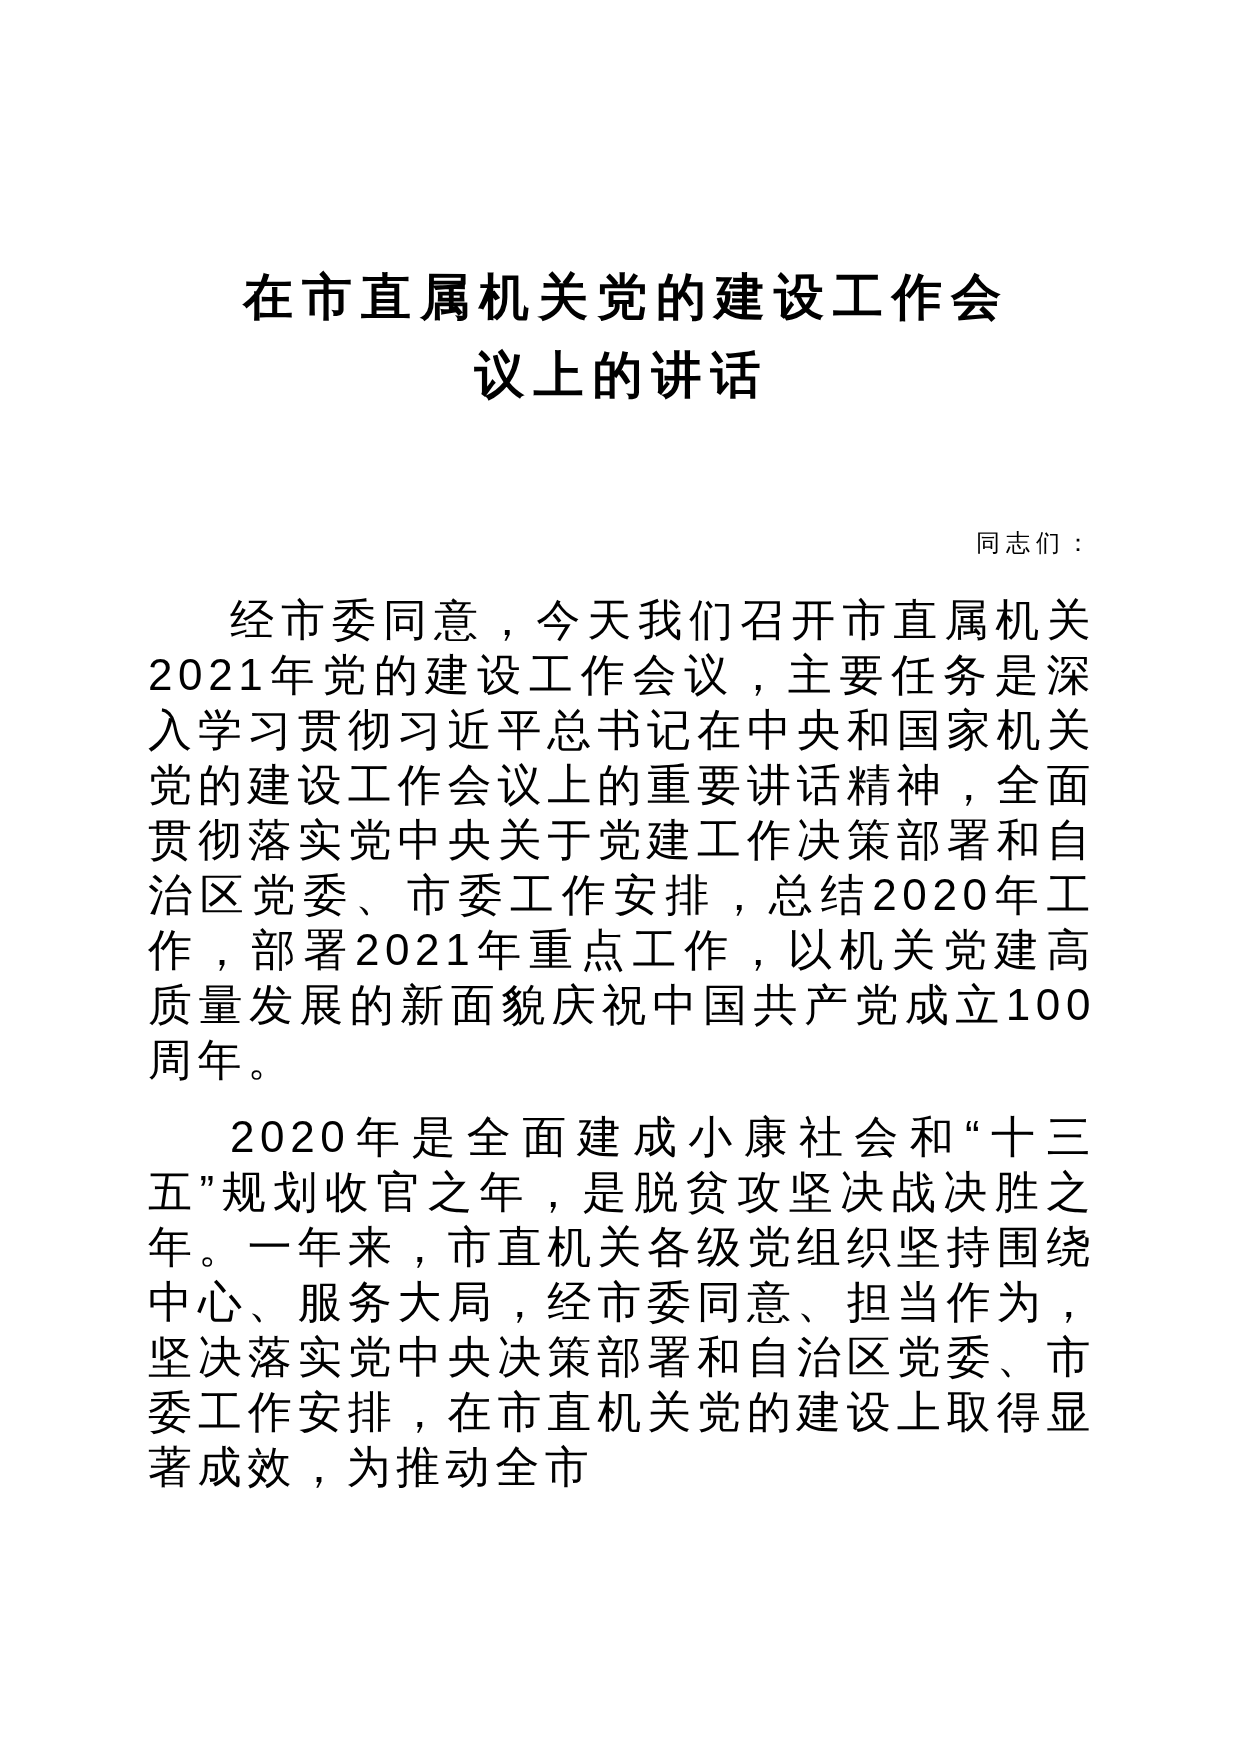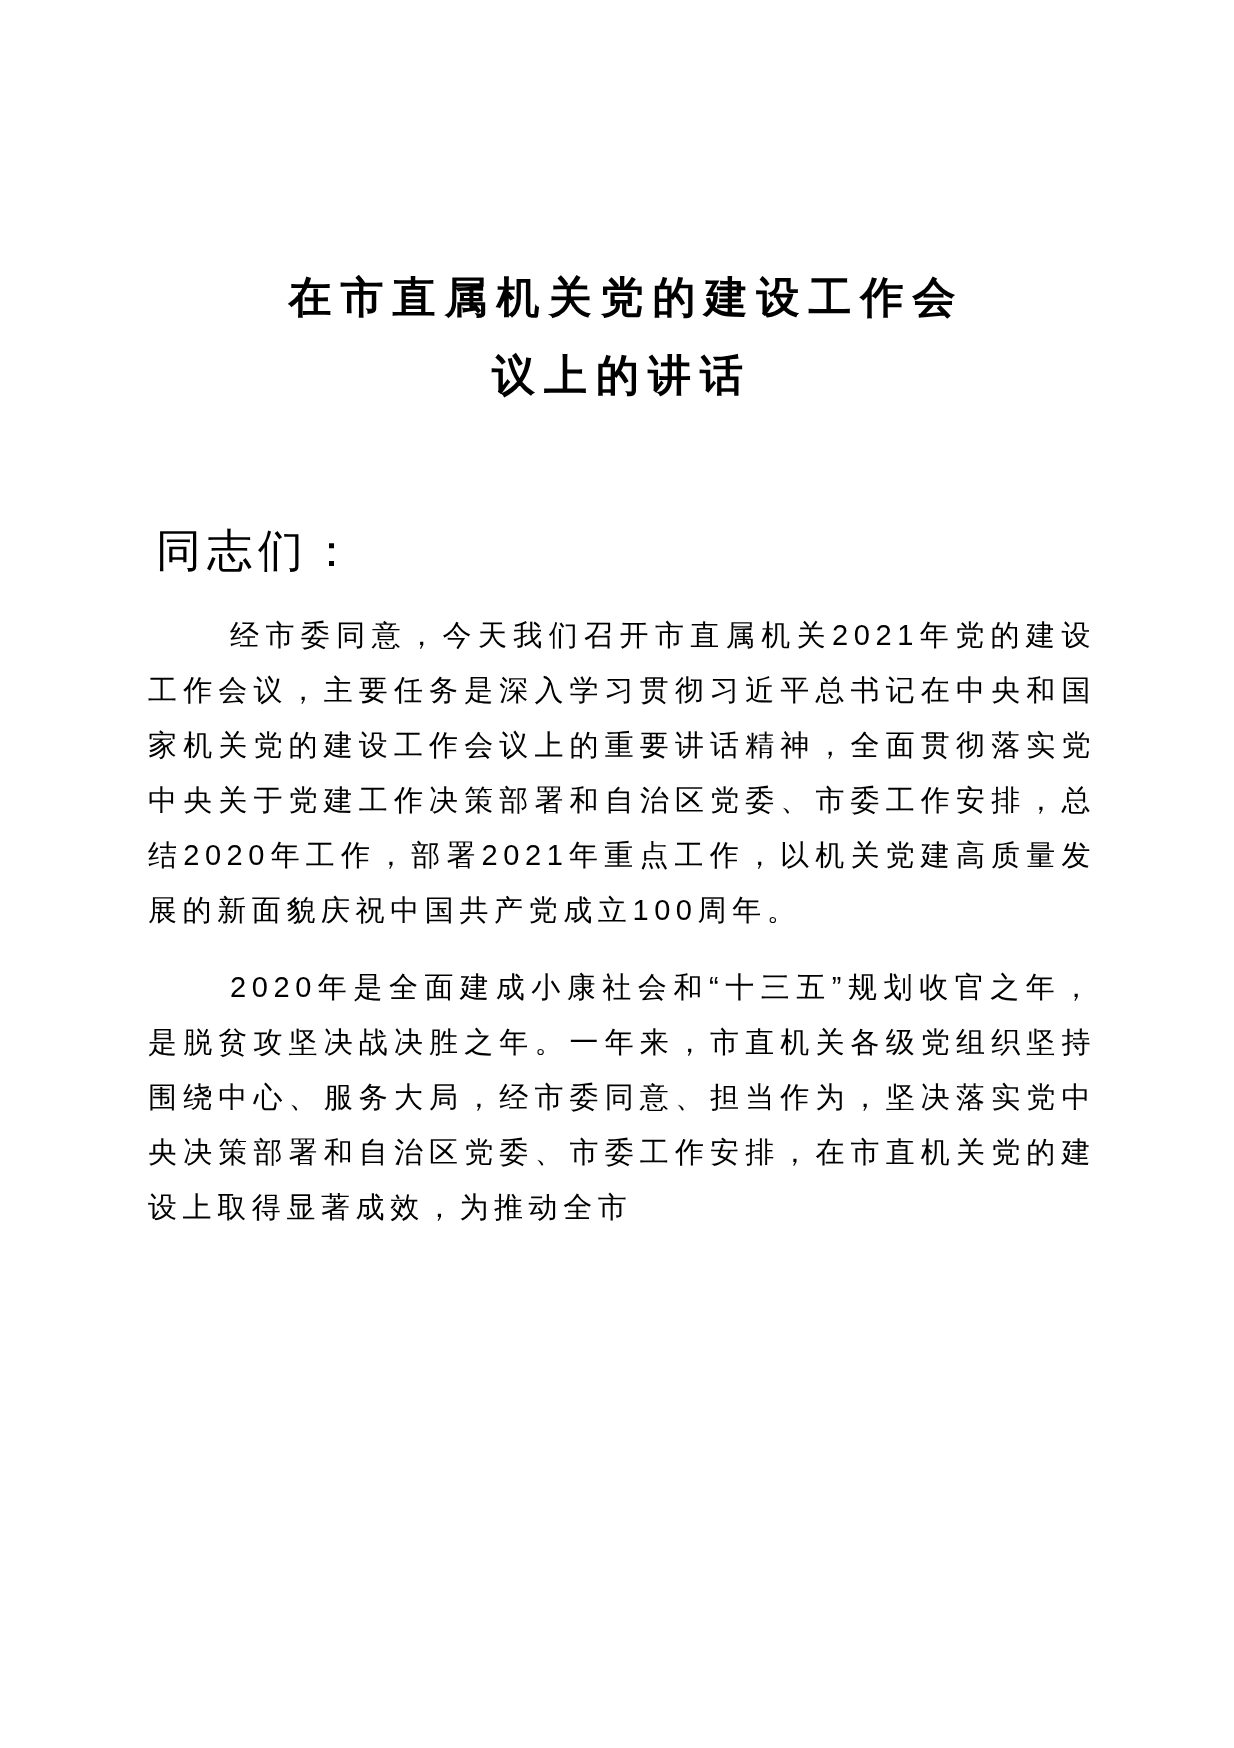--- a/index.html
+++ b/index.html
@@ -24,47 +24,47 @@
     position: absolute;
     left: 148px;
     top: 0;
     width: 948px;
   }
 
   
   .doc-title {
     margin: 0;
     padding-top: 258px;
-    font-size: 43px;
+    font-size: 50px;
     font-weight: bold;
     line-height: 78px;
     text-align: center;
     letter-spacing: 9px;
     text-indent: 9px;
     color: #000000;
     font-family: "Liberation Sans", "DejaVu Sans", sans-serif;
     white-space: pre-line;
   }
 
   
   .salutation {
-    margin: 8px;
+    margin: 0;
     padding-top: 101px;
-    font-size: 45px;
+    font-size: 24px;
     line-height: 55px;
     letter-spacing: 6px;
-    text-align: left;
+    text-align: right;
     font-weight: normal;
   }
 
   
   .para {
     margin: 0;
     padding-top: 22px;
-    font-size: 29px;
+    font-size: 44px;
     line-height: 55px;
     letter-spacing: 5.6px;
     text-align: justify;
     text-align-last: left;
     text-justify: inter-ideograph;
     text-indent: 82px;
     font-weight: normal;
     word-break: break-all;
   }
   .para:first-of-type {

